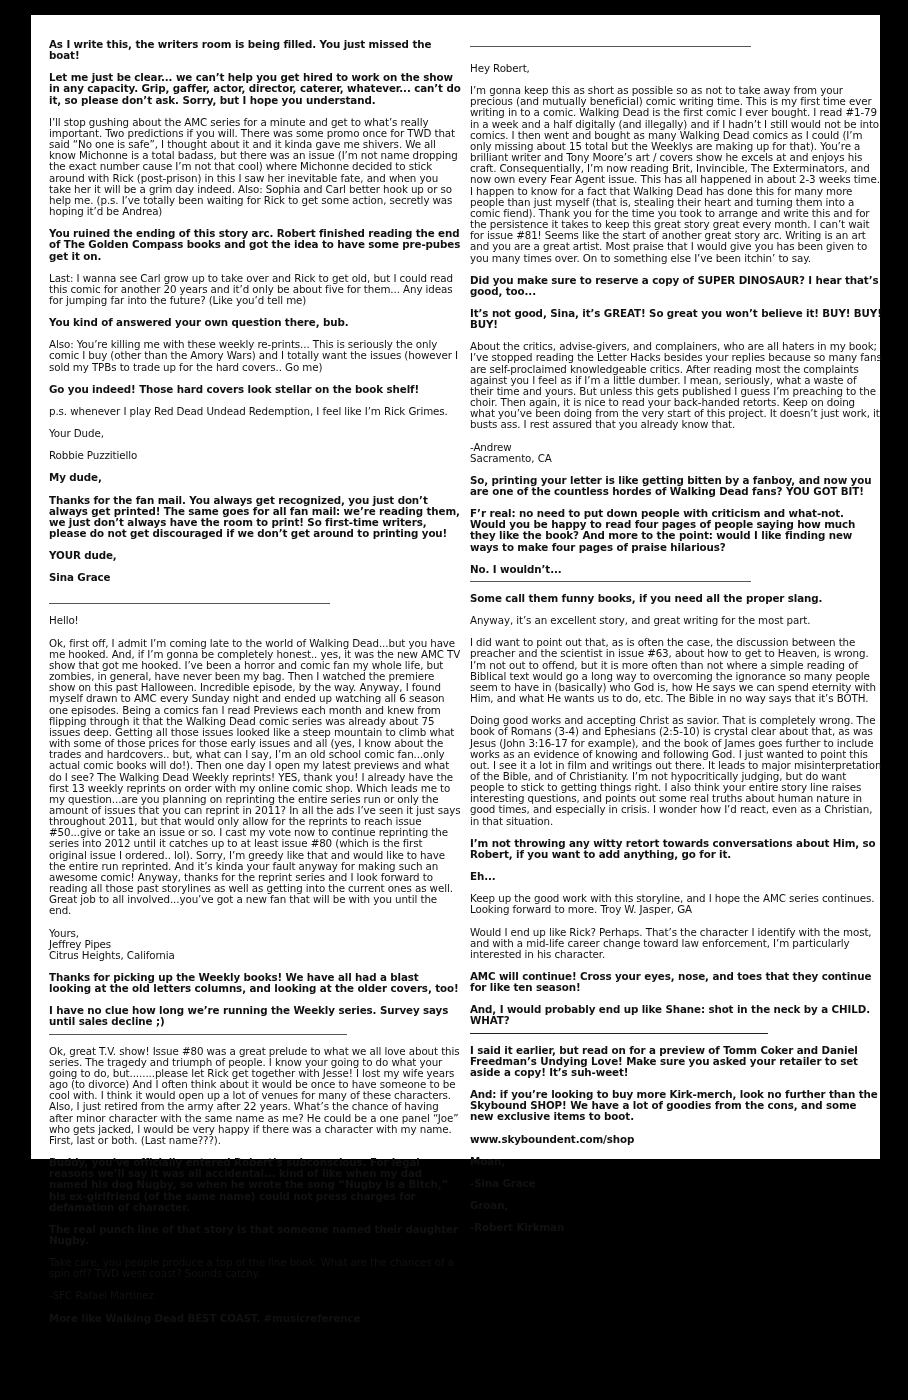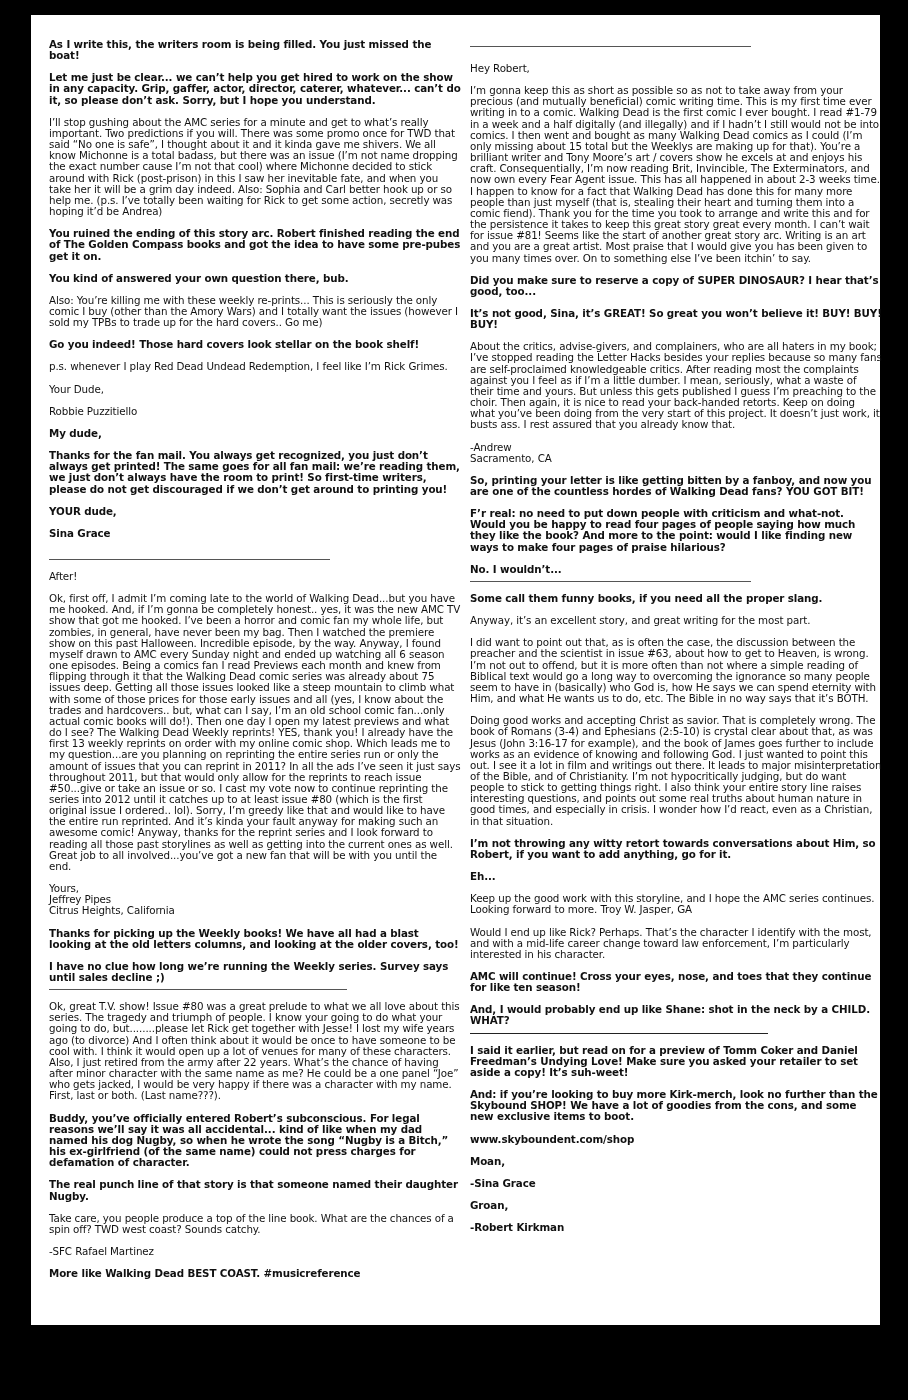--- a/index.html
+++ b/index.html
@@ -1,21 +1,21 @@
 <!DOCTYPE html>
 <html><head>
 <meta charset="utf-8">
 <style>
   html, body { margin: 0; padding: 0; }
   body {
     width: 908px; height: 1400px; background: #000; position: relative; overflow: hidden;
     font-family: "DejaVu Sans", sans-serif;
   }
   .sheet {
-    position: absolute; left: 31px; top: 15px; width: 849px; height: 1310px;
+    position: absolute; left: 31px; top: 15px; width: 849px; height: 1144px;
     background: #fff;
   }
   .col {
     position: absolute; top: 25px; width: 412px;
     font-size: 10.3px; line-height: 11.15px; color: #111; letter-spacing: -0.1px;
   }
   .col.left { left: 18px; top: 24px; }
   .col.right { left: 439px; top: 22px; }
   .col p { margin: 0 0 11px 0; }
   .b { font-weight: bold; }
@@ -27,32 +27,33 @@
 </head>
 <body>
 
 <div class="sheet">
 
   <div class="col left">
     <p class="b">As I write this, the writers room is being filled.  You just missed the boat!</p>
     <p class="bi">Let me just be clear... we can’t help you get hired to work on the show in any capacity.  Grip, gaffer, actor, director, caterer, whatever... can’t do it, so please don’t ask.  Sorry, but I hope you understand.</p>
     <p>I’ll stop gushing about the AMC series for a minute and get to what’s really important. Two predictions if you will.  There was some promo once for TWD that said “No one is safe”, I thought about it and it kinda gave me shivers. We all know Michonne is a total badass, but there was an issue (I’m not name dropping the exact number cause I’m not that cool) where Michonne decided to stick around with Rick (post-prison) in this I saw her inevitable fate, and when you take her it will be a grim day indeed.  Also: Sophia and Carl better hook up or so help me. (p.s. I’ve totally been waiting for Rick to get some action, secretly was hoping it’d be Andrea)</p>
     <p class="b">You ruined the ending of this story arc.  Robert finished reading the end of The Golden Compass books and got the idea to have some pre-pubes get it on.</p>
+    <p>Last: I wanna see Carl grow up to take over and Rick to get old, but I could read this comic for another 20 years and it’d only be about five for them... Any ideas for jumping far into the future? (Like you’d tell me)</p>
     <p class="b">You kind of answered your own question there, bub.</p>
     <p>Also: You’re killing me with these weekly re-prints... This is seriously the only comic I buy (other than the Amory Wars) and I totally want the issues (however I sold my TPBs to trade up for the hard covers.. Go me)</p>
     <p class="b">Go you indeed!  Those hard covers look stellar on the book shelf!</p>
     <p>p.s. whenever I play Red Dead Undead Redemption, I feel like I’m Rick Grimes.</p>
     <p>Your Dude,</p>
     <p>Robbie Puzzitiello</p>
     <p class="b">My dude,</p>
     <p class="b">Thanks for the fan mail.  You always get recognized, you just don’t always get printed!  The same goes for all fan mail: we’re reading them, we just don’t always have the room to print!  So first-time writers, please do not get discouraged if we don’t get around to printing you!</p>
     <p class="b">YOUR dude,</p>
     <p class="b" style="margin-bottom:20px">Sina Grace</p>
     <div class="rule r280"></div>
-    <p>After!</p>
+    <p>Hello!</p>
     <p>Ok, first off, I admit I’m coming late to the world of Walking Dead...but you have me hooked. And, if I’m gonna be completely honest.. yes, it was the new AMC TV show that got me hooked. I’ve been a horror and comic fan my whole life, but zombies, in general, have never been my bag. Then I watched the premiere show on this past Halloween. Incredible episode, by the way. Anyway, I found myself drawn to AMC every Sunday night and ended up watching all 6 season one episodes. Being a comics fan I read Previews each month and knew from flipping through it that the Walking Dead comic series was already about 75 issues deep. Getting all those issues looked like a steep mountain to climb what with some of those prices for those early issues and all (yes, I know about the trades and hardcovers.. but, what can I say, I’m an old school comic fan...only actual comic books will do!). Then one day I open my latest previews and what do I see? The Walking Dead Weekly reprints! YES, thank you! I already have the first 13 weekly reprints on order with my online comic shop. Which leads me to my question...are you planning on reprinting the entire series run or only the amount of issues that you can reprint in 2011? In all the ads I’ve seen it just says throughout 2011, but that would only allow for the reprints to reach issue #50...give or take an issue or so. I cast my vote now to continue reprinting the series into 2012 until it catches up to at least issue #80 (which is the first original issue I ordered.. lol). Sorry, I’m greedy like that and would like to have the entire run reprinted. And it’s kinda your fault anyway for making such an awesome comic! Anyway, thanks for the reprint series and I look forward to reading all those past storylines as well as getting into the current ones as well. Great job to all involved...you’ve got a new fan that will be with you until the end.</p>
     <div style="margin-bottom:11px">
       <div>Yours,</div>
       <div>Jeffrey Pipes</div>
       <div>Citrus Heights, California</div>
     </div>
     <p class="b">Thanks for picking up the Weekly books!  We have all had a blast looking at the old letters columns, and looking at the older covers, too!</p>
     <p class="b" style="margin-bottom:6px">I have no clue how long we’re running the Weekly series.  Survey says until sales decline ;)</p>
     <div class="rule r298"></div>
     <p>Ok, great T.V. show! Issue #80 was a great prelude to what we all love about this series. The tragedy and triumph of people. I know your going to do what your going to do, but........please let Rick get together with Jesse! I lost my wife years ago (to divorce) And I often think about it would be once to have someone to be cool with. I think it would open up a lot of venues for many of these characters.  Also, I just retired from the army after 22 years. What’s the chance of having after minor character with the same name as me? He could be a one panel “Joe” who gets jacked, I would be very happy if there was a character with my name. First, last or both. (Last name???).</p>

